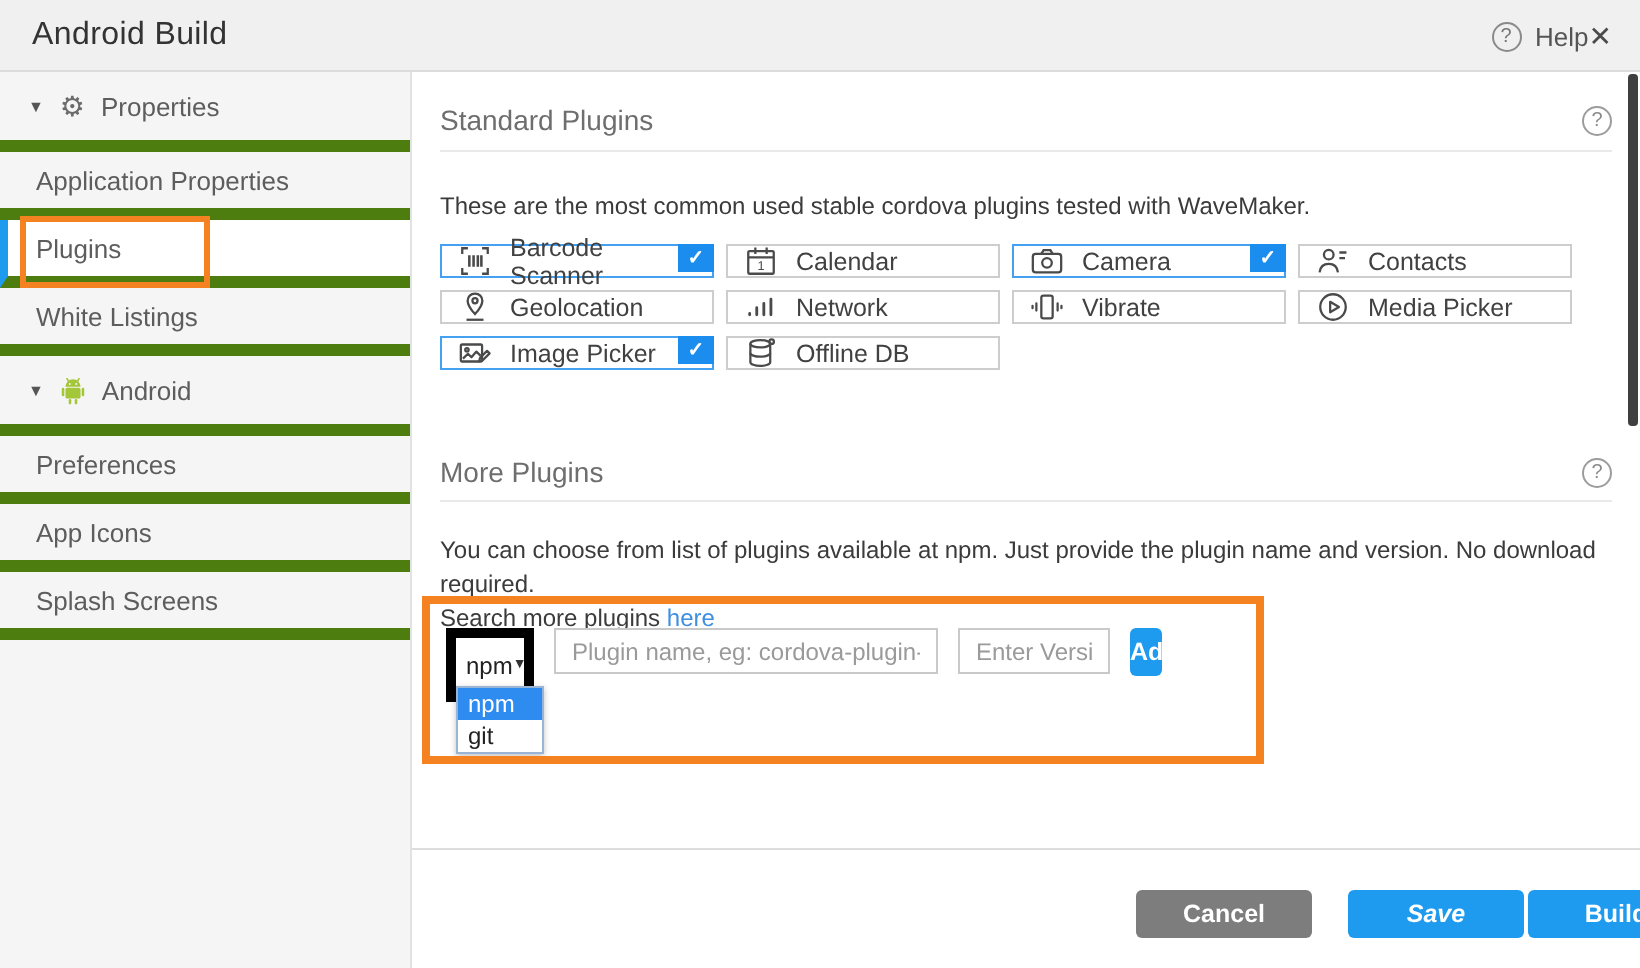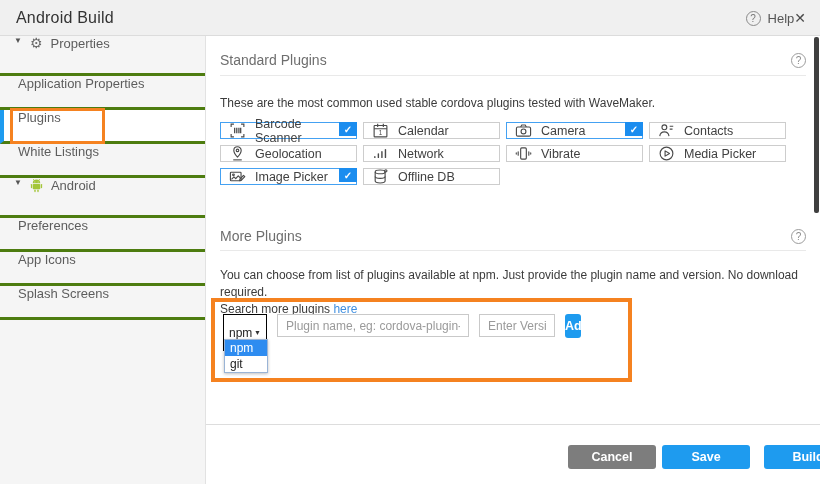--- a/index.html
+++ b/index.html
@@ -18,22 +18,22 @@
            width:15px; height:15px; border:1px solid #8a8a8a; border-radius:50%;
            font-size:10px; color:#777; }
   .qmark::before { content:"?"; }
   .help-label { font-size:13px; color:#555; }
   .close-x { font-size:14px; color:#4a4a4a; cursor:pointer; }
   .close-x::before { content:"\2715"; }
 
   
   .sidebar { position:absolute; left:0; top:36px; width:206px; height:448px;
              background:#f5f5f5; border-right:1px solid #e2e2e2; }
-  .s-item { display:flex; align-items:flex-start; height:34px; padding-left:18px;
-            border-bottom:3px solid #4d7c0f; font-size:13px; color:#5d5d5d; cursor:pointer;
+  .s-item { display:flex; align-items:center; height:34px; padding-left:18px;
+            border-bottom:6px solid #4d7c0f; font-size:13px; color:#5d5d5d; cursor:pointer;
             background:#f5f5f5; }
   .s-item.group { height:40px; padding-left:14px; gap:8px; }
   .s-item.selected { background:#fff; border-left:4px solid #1e9bef; padding-left:14px; }
   .caret-down { font-size:8px; color:#555; }
   .caret-down::before { content:"\25BC"; }
   .gear { font-size:14px; color:#6b6b6b; line-height:1; }
   .gear::before { content:"\2699"; }
 
   
   .main { position:absolute; left:206px; top:36px; width:614px; height:448px; background:#fff; }
@@ -52,21 +52,21 @@
           color:#414141; cursor:pointer; }
   .plug.sel { border-color:#44a1f2; }
   .plug svg { flex:0 0 auto; }
   .check-badge { position:absolute; top:-1px; right:-1px; width:18px; height:14px;
                  background:#1b8def; color:#fff; font-size:10px; font-weight:bold;
                  display:flex; align-items:center; justify-content:center; }
   .check-badge::before { content:"\2713"; }
 
   
   .form-row { position:absolute; left:17px; top:278px; height:23px; display:flex; align-items:flex-start; }
-  .fake-select { position:relative; width:44px; height:37px; border:1px solid #000000; background:#fff;
+  .fake-select { position:relative; width:44px; height:37px; border:5px solid #000000; background:#fff;
                  display:flex; align-items:center; justify-content:space-between; padding:0 5px;
                  font-size:12px; color:#222; cursor:pointer; }
   .fake-select .caret { font-size:7px; color:#333; }
   .fake-select .caret::before { content:"\25BC"; }
   .drop-list { position:absolute; left:0; top:24px; width:44px; background:#fff;
                border:1px solid #9ab4d6; box-shadow:0 1px 3px rgba(0,0,0,.25); z-index:5; }
   .drop-opt { height:16px; display:flex; align-items:center; padding-left:5px;
               font-size:12px; color:#222; cursor:pointer; }
   .drop-opt.hl { background:#2e8cf0; color:#fff; }
   .txt-in { height:23px; border:1px solid #c9c9c9; background:#fff; padding:0 8px;
@@ -75,21 +75,21 @@
   .in-name { width:192px; margin-left:10px; }
   .in-ver  { width:76px; margin-left:10px; }
   .btn { border:none; border-radius:3px; color:#fff; font-weight:bold;
          font-size:12.5px; font-family:"Liberation Sans",sans-serif; cursor:pointer; }
   .btn-add { width:16px; height:24px; margin-left:10px; background:#1e9bef; }
 
   
   .foot-hr { position:absolute; left:0; right:0; top:388px; border-top:1px solid #ddd; }
   .btn-foot { position:absolute; top:409px; width:88px; height:24px;margin-left:48px; }
   .btn-cancel { left:314px; background:#7d7d7d; }
-  .btn-save   { left:408px; background:#1e9bef; }
+  .btn-save   { left:420px; background:#1e9bef;font-style:italic; }
   .btn-build  { left:510px; background:#1e9bef; }
 
   
   .ann { position:absolute; border:3px solid #f58220; z-index:9; pointer-events:none; }
   .ann1 { left:10px; top:108px; width:95px; height:36px; }
   .ann2 { left:211px; top:298px; width:421px; height:84px; border-width:4px; }
   .scrollbar { position:absolute; left:814px; top:37px; width:5px; height:176px;
                background:#3f3f3f; border-radius:2px; cursor:pointer; z-index:8; }
 </style>
 </head>

